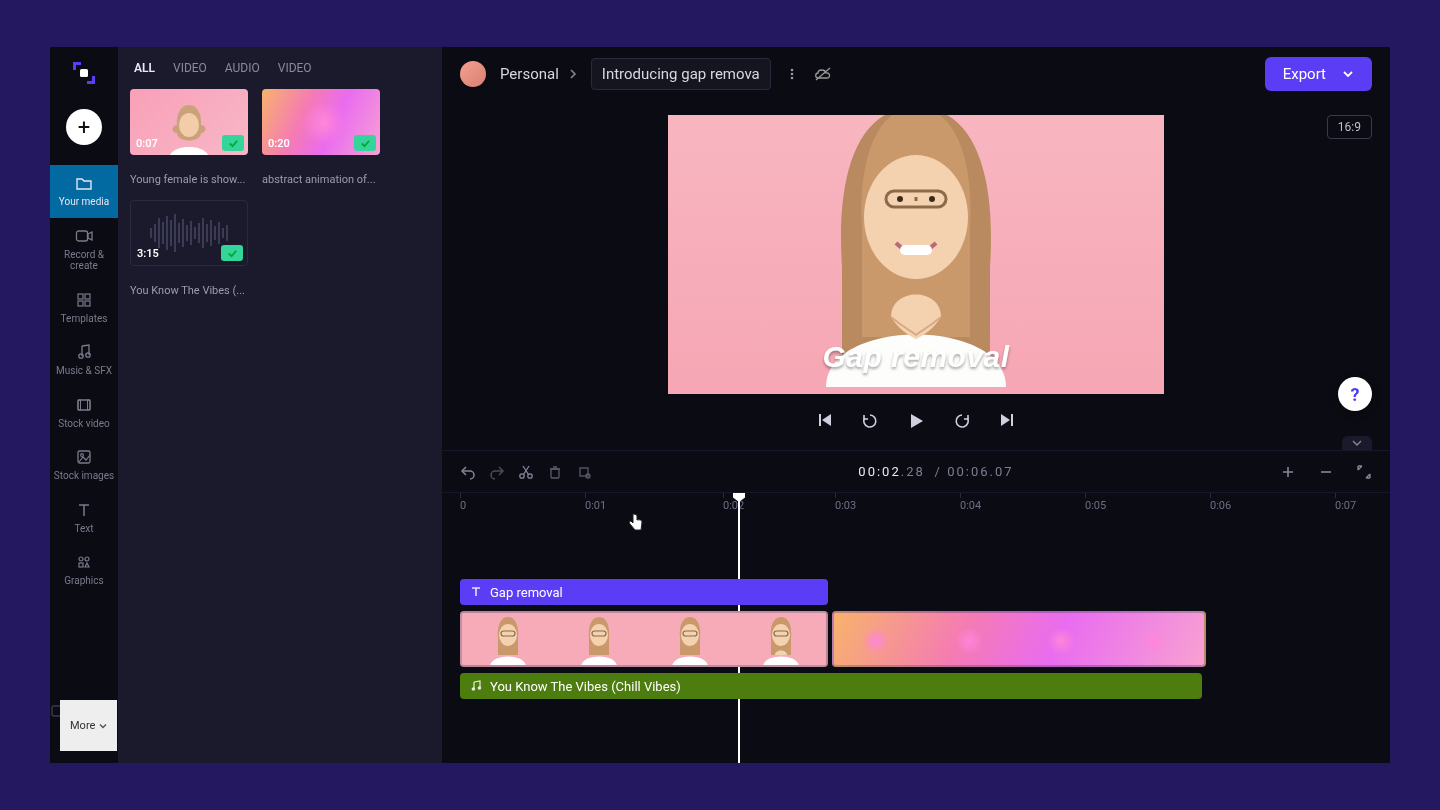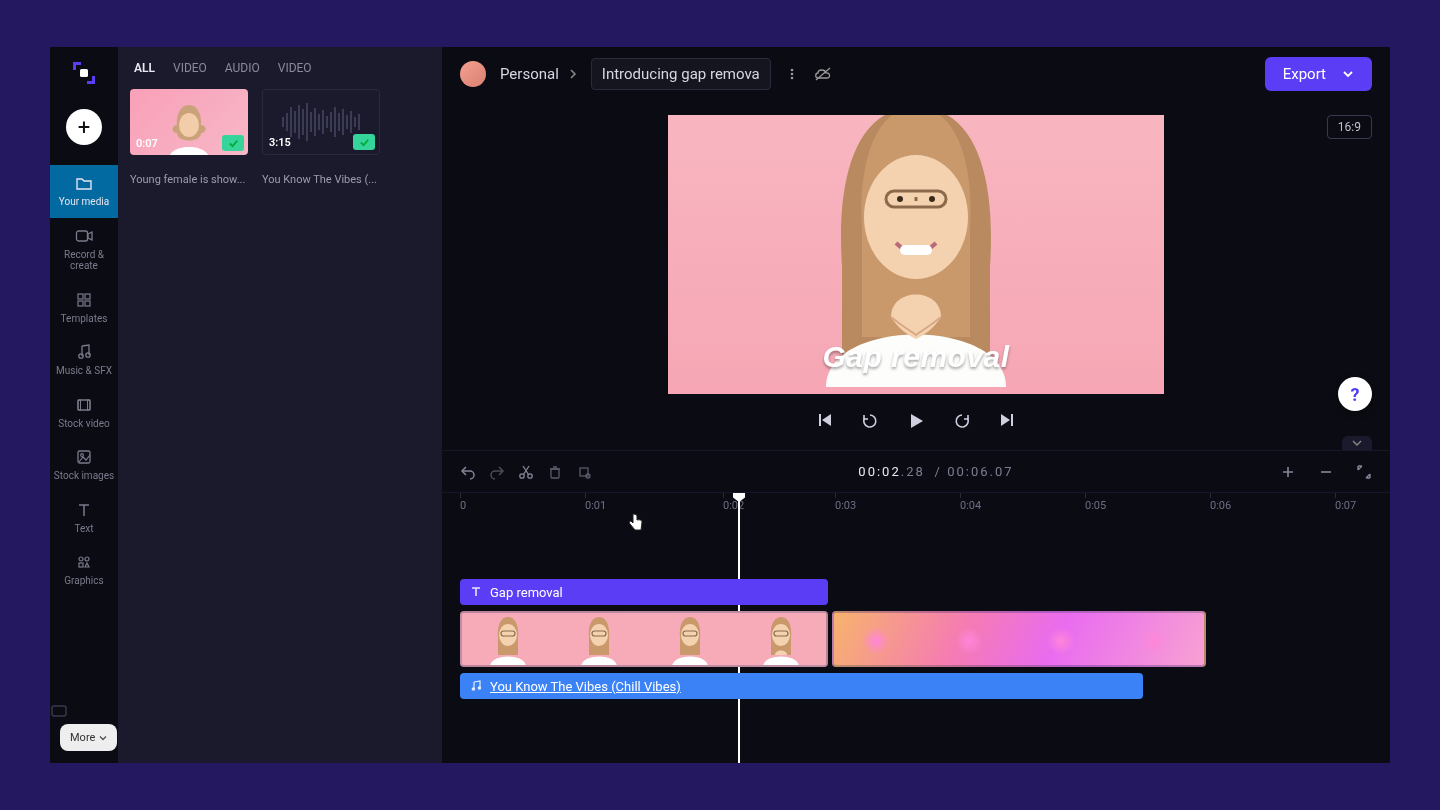--- a/index.html
+++ b/index.html
@@ -24,21 +24,21 @@
     margin-bottom:20px;
   }
   .nav-item {
     width:68px; padding:9px 0 10px; text-align:center; font-size:10px; color:#7a7a8c; cursor:pointer;
   }
   .nav-item.active { background:#0369a1; color:#e6e6f0; }
   .nav-item .ico { height:18px; display:flex; align-items:center; justify-content:center; margin-bottom:4px; }
   .nav-item .lbl { line-height:1.15; }
   .more-pill {
     position:absolute; bottom:12px; left:10px; background:#eee; color:#333; font-size:11px;
-    padding:7px 10px; border-radius:8px; display:flex; align-items:center; gap:4px; cursor:pointer;
+    padding:19px 10px; border-radius:0; display:flex; align-items:center; gap:4px; cursor:pointer;
   }
   .nav-rail .fade-extra{ position:absolute; bottom:45px; width:68px; color:#555; text-align:center;}
   
   .media-panel {
     width:324px; background:#1a1a2c; flex:none; padding:14px 12px 0; position:relative;
   }
   .tabs { display:flex; gap:18px; font-size:12px; padding:0 4px 14px; }
   .tabs .tab { color:#8a8a9c; cursor:pointer; }
   .tabs .tab.active { color:#e9e9f5; font-weight:600; }
   .media-grid { display:flex; flex-wrap:wrap; gap:14px; }
@@ -148,21 +148,21 @@
     clip-path:polygon(0 0,100% 0,100% 55%,50% 100%,0 55%);
   }
   .cursor-hand{
     position:absolute; left:186px; top:20px; color:#fff; font-size:14px;
   }
   .tracks{ padding-top:58px; display:flex; flex-direction:column; gap:6px; }
   .track{ height:26px; border-radius:4px; display:flex; align-items:center;
      font-size:13px; color:#fff; padding:0 10px; position:relative; cursor:pointer;}
   .track.text{ width:368px; background:#5b3df5;}
   .track.text .ico, .track.audio .ico{ margin-right:8px; opacity:.85;}
-  .track.audio{ width:683px; background:#3b82f6;text-decoration:underline;}
+  .track.audio{ width:742px; background:#4d7c0f;}
   .track.video{ height:56px; padding:0; background:none; cursor:default;}
   .clip1{ position:absolute; left:0; top:0; height:56px; width:368px; border-radius:4px; overflow:hidden;
      background:linear-gradient(90deg,#f6a6b4,#f9b9c6); display:flex; border:2px solid rgba(50,50,90,.3);}
   .clip2{ position:absolute; left:372px; top:0; height:56px; width:374px; border-radius:4px; overflow:hidden;
      background:linear-gradient(115deg,#f7b36d 0%, #f57bb3 35%, #e96cf0 60%, #f8a1d2 100%);
      display:flex; border:2px solid rgba(50,50,90,.3);}
   .clip1 .frm{ width:25%; height:100%; position:relative; background:#f7aab8;}
   .clip2 .frm{ width:25%; height:100%; position:relative;}
   .clip2 .frm::after{content:""; position:absolute; width:28px; height:28px; border-radius:50%;
      background:radial-gradient(circle,#ff86d9 0%, rgba(255,134,217,0) 70%); left:28px; top:14px;}
@@ -292,20 +292,31 @@
             <path d="M10 60 C10 44 50 44 50 60 Z" fill="#fff"></path>
           </svg>
           <span class="dur">0:07</span>
           <span class="chk">
               <svg viewBox="0 0 12 12">
                 <path d="M2 6 L5 9 L10 3" stroke="#0a3" stroke-width="2" fill="none"></path>
               </svg>
             </span>
         </div>
         <div class="cap">Young female is show...</div>
+      </div>
+      <div class="media-card">
+        <div class="thumb abstract">
+          <span class="dur">0:20</span>
+          <span class="chk">
+              <svg viewBox="0 0 12 12">
+                <path d="M2 6 L5 9 L10 3" stroke="#0a3" stroke-width="2" fill="none"></path>
+              </svg>
+            </span>
+        </div>
+        <div class="cap">abstract animation of...</div>
       </div>
       <div class="media-card">
         <div class="thumb audio">
           <div class="wave">
             <i style="height:10px"></i>
               <i style="height:18px"></i>
               <i style="height:30px"></i>
               <i style="height:22px"></i>
             <i style="height:34px"></i>
               <i style="height:26px"></i>

